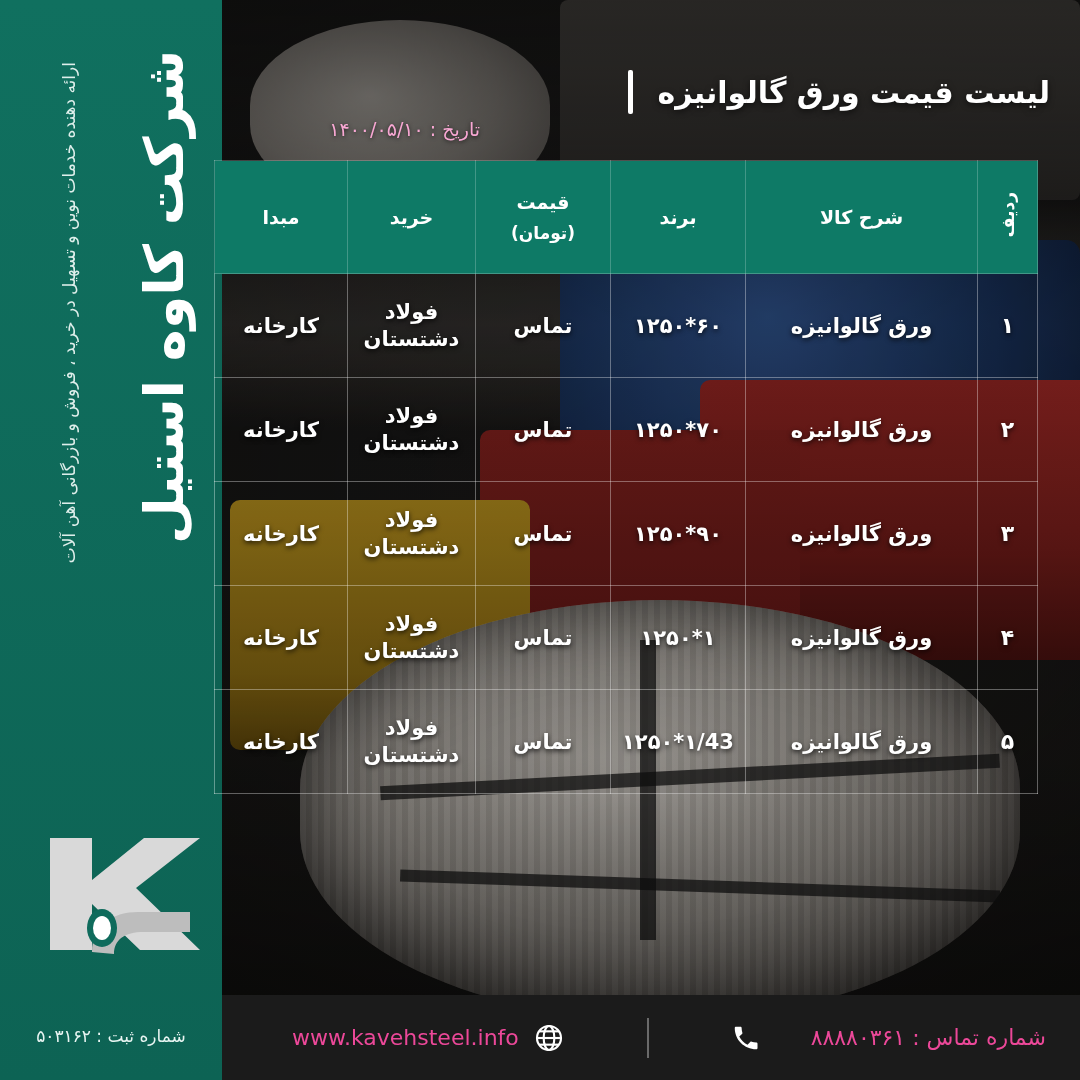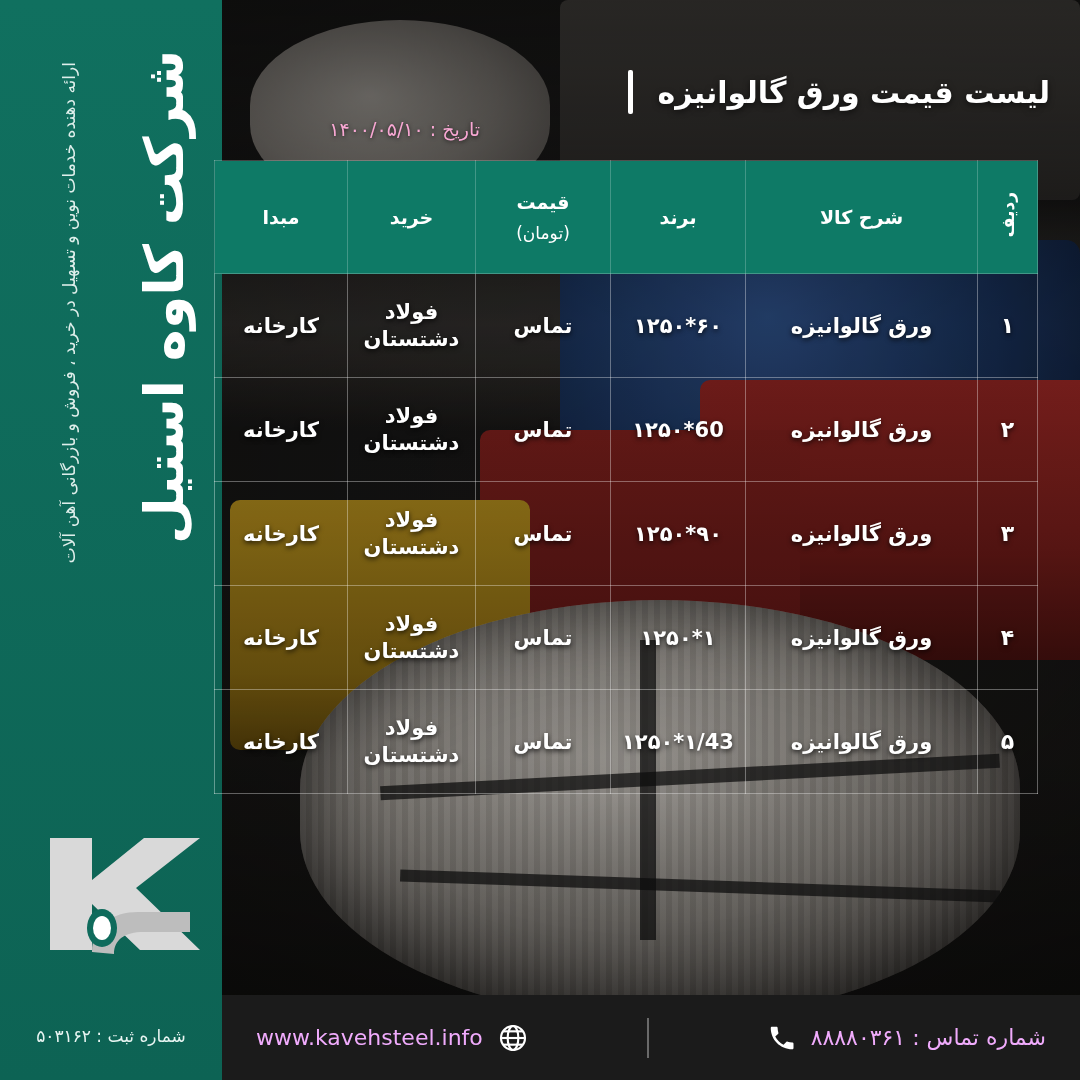--- a/index.html
+++ b/index.html
@@ -142,21 +142,21 @@
     table-layout:fixed;
   }
   thead th{
     background:#0e7a66;
     color:#ffffff;
     font-size:19px;font-weight:bold;
     height:110px;
     border:1px solid rgba(255,255,255,.22);
     vertical-align:middle;
   }
-  thead th .sub{display:block;font-size:17px;font-weight:normal;margin-top:10px;}
+  thead th .sub{display:block;font-size:17px;font-weight:bold;margin-top:10px;}
   tbody td{
     height:101px;
     border:1px solid rgba(255,255,255,.35);
     color:#ffffff;
     font-size:21px;font-weight:bold;
     text-align:center;
     vertical-align:middle;
     background:rgba(0,0,0,0.06);
     text-shadow:0 2px 5px rgba(0,0,0,.75);
   }
@@ -178,21 +178,21 @@
 
   
   .footer{
     position:absolute;left:222px;right:0;bottom:0;height:85px;
     background:#1b1b1b;
     display:flex;align-items:center;justify-content:space-between;
     padding:0 34px;
     box-sizing:border-box;
   }
   .f-left,.f-right{display:flex;align-items:center;gap:14px;}
-  .f-text{color:#f0abfc;font-size:22px;}
+  .f-text{color:#ec4899;font-size:22px;margin-left:36px;}
   .f-sep{width:2px;height:40px;background:#6a6a6a;}
   .ico{display:inline-flex;align-items:center;justify-content:center;}
 </style>
 </head>
 <body>
 
 <div id="page">
 
   <div class="bg">
     <div class="coil darkTop"></div>
@@ -260,21 +260,21 @@
           <td class="num">۱</td>
           <td>ورق گالوانیزه</td>
           <td>۶۰*۱۲۵۰</td>
           <td>تماس</td>
           <td class="brand">فولاد دشتستان</td>
           <td>کارخانه</td>
         </tr>
         <tr>
           <td class="num">۲</td>
           <td>ورق گالوانیزه</td>
-          <td>60*۱۲۵۰</td>
+          <td>۷۰*۱۲۵۰</td>
           <td>تماس</td>
           <td class="brand">فولاد دشتستان</td>
           <td>کارخانه</td>
         </tr>
         <tr>
           <td class="num">۳</td>
           <td>ورق گالوانیزه</td>
           <td>۹۰*۱۲۵۰</td>
           <td>تماس</td>
           <td class="brand">فولاد دشتستان</td>

